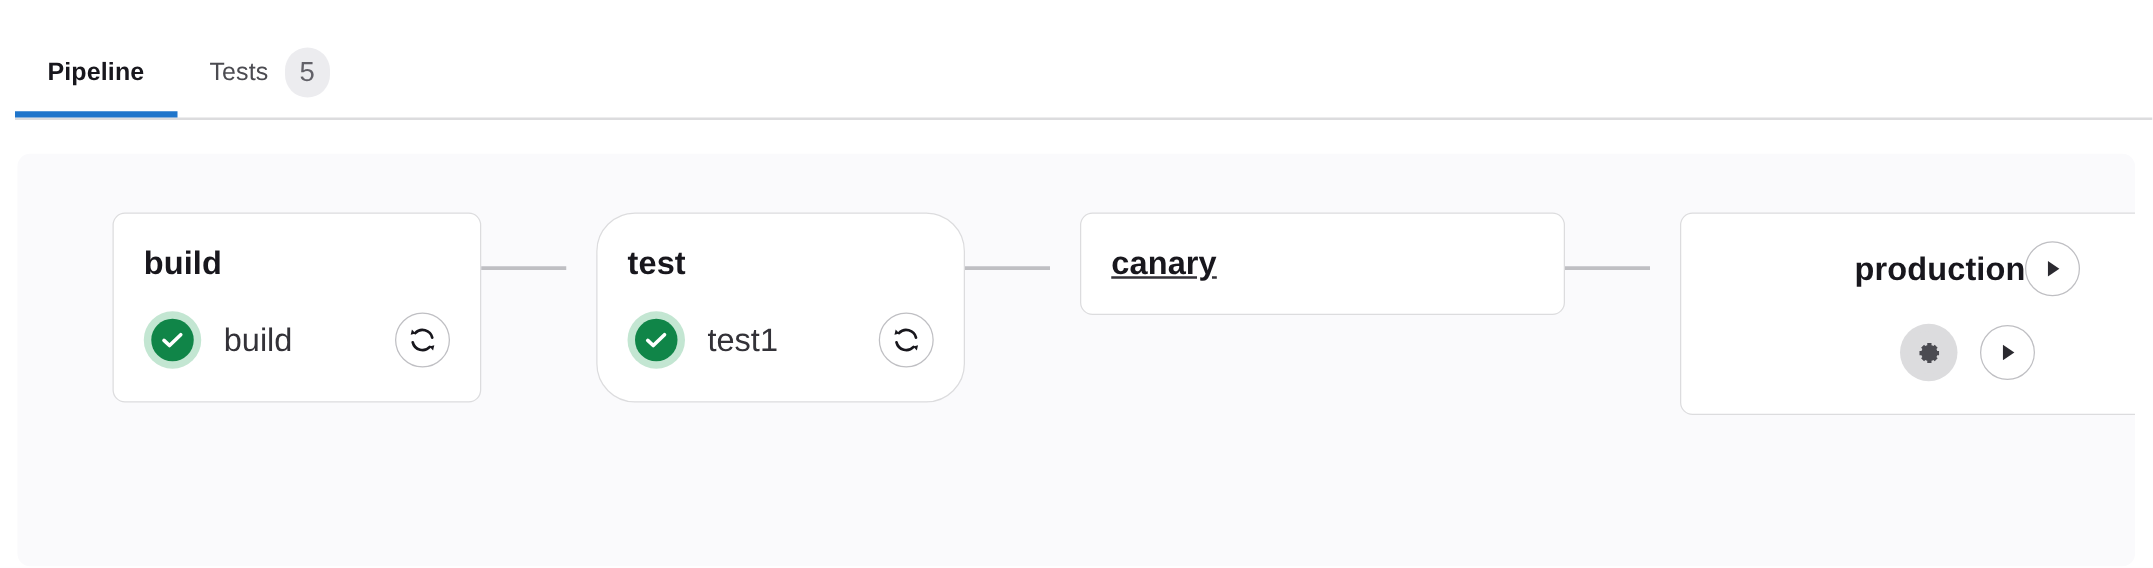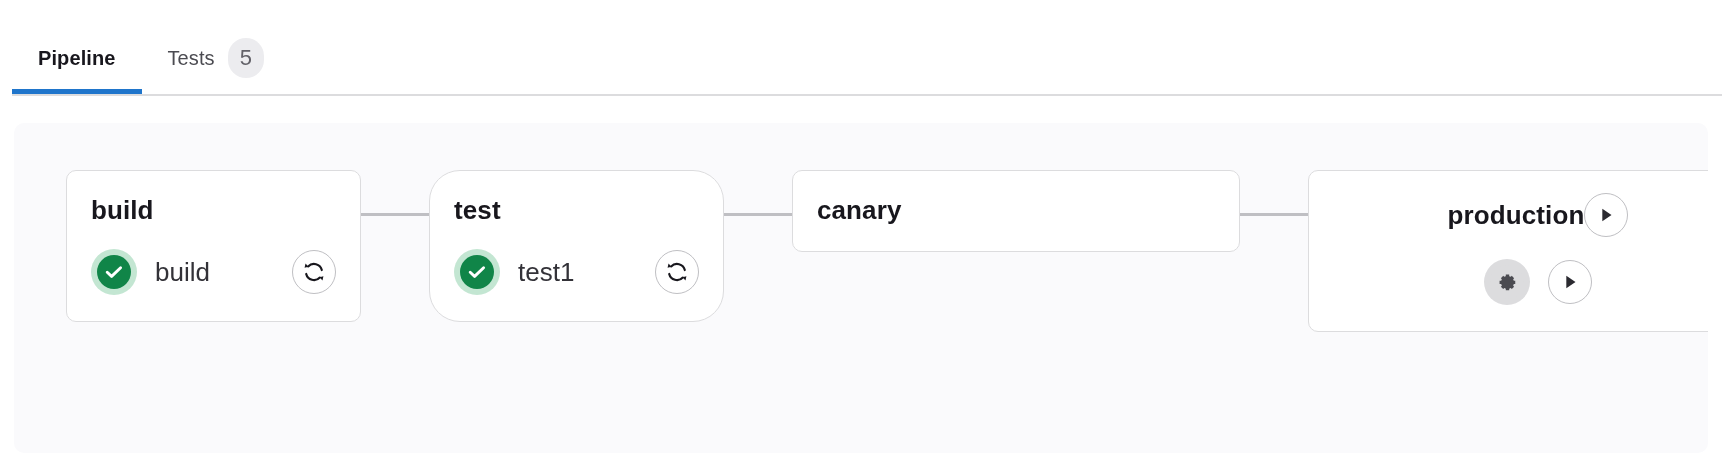--- a/index.html
+++ b/index.html
@@ -108,24 +108,25 @@
 
   .stage-card {
     background: #ffffff;
     border: 1px solid #dcdcde;
     border-radius: 10px;
     box-sizing: border-box;
     padding: 22px 24px 24px 24px;
     display: flex;
     flex-direction: column;
     gap: 20px;
+    margin-left: 24px;
   }
   .stage-card.w-build      { width: 295px; }
   .stage-card.w-test       { width: 295px; border-radius: 31px; }
-  .stage-card.w-canary     { width: 448px; }
+  .stage-card.w-canary     { width: 388px; text-decoration: underline; }
   .stage-card.w-production { width: 460px; align-items: center; }
 
   .stage-header {
     display: flex;
     align-items: center;
     justify-content: space-between;
     min-height: 34px;
   }
   .stage-name {
     font-size: 26px;

